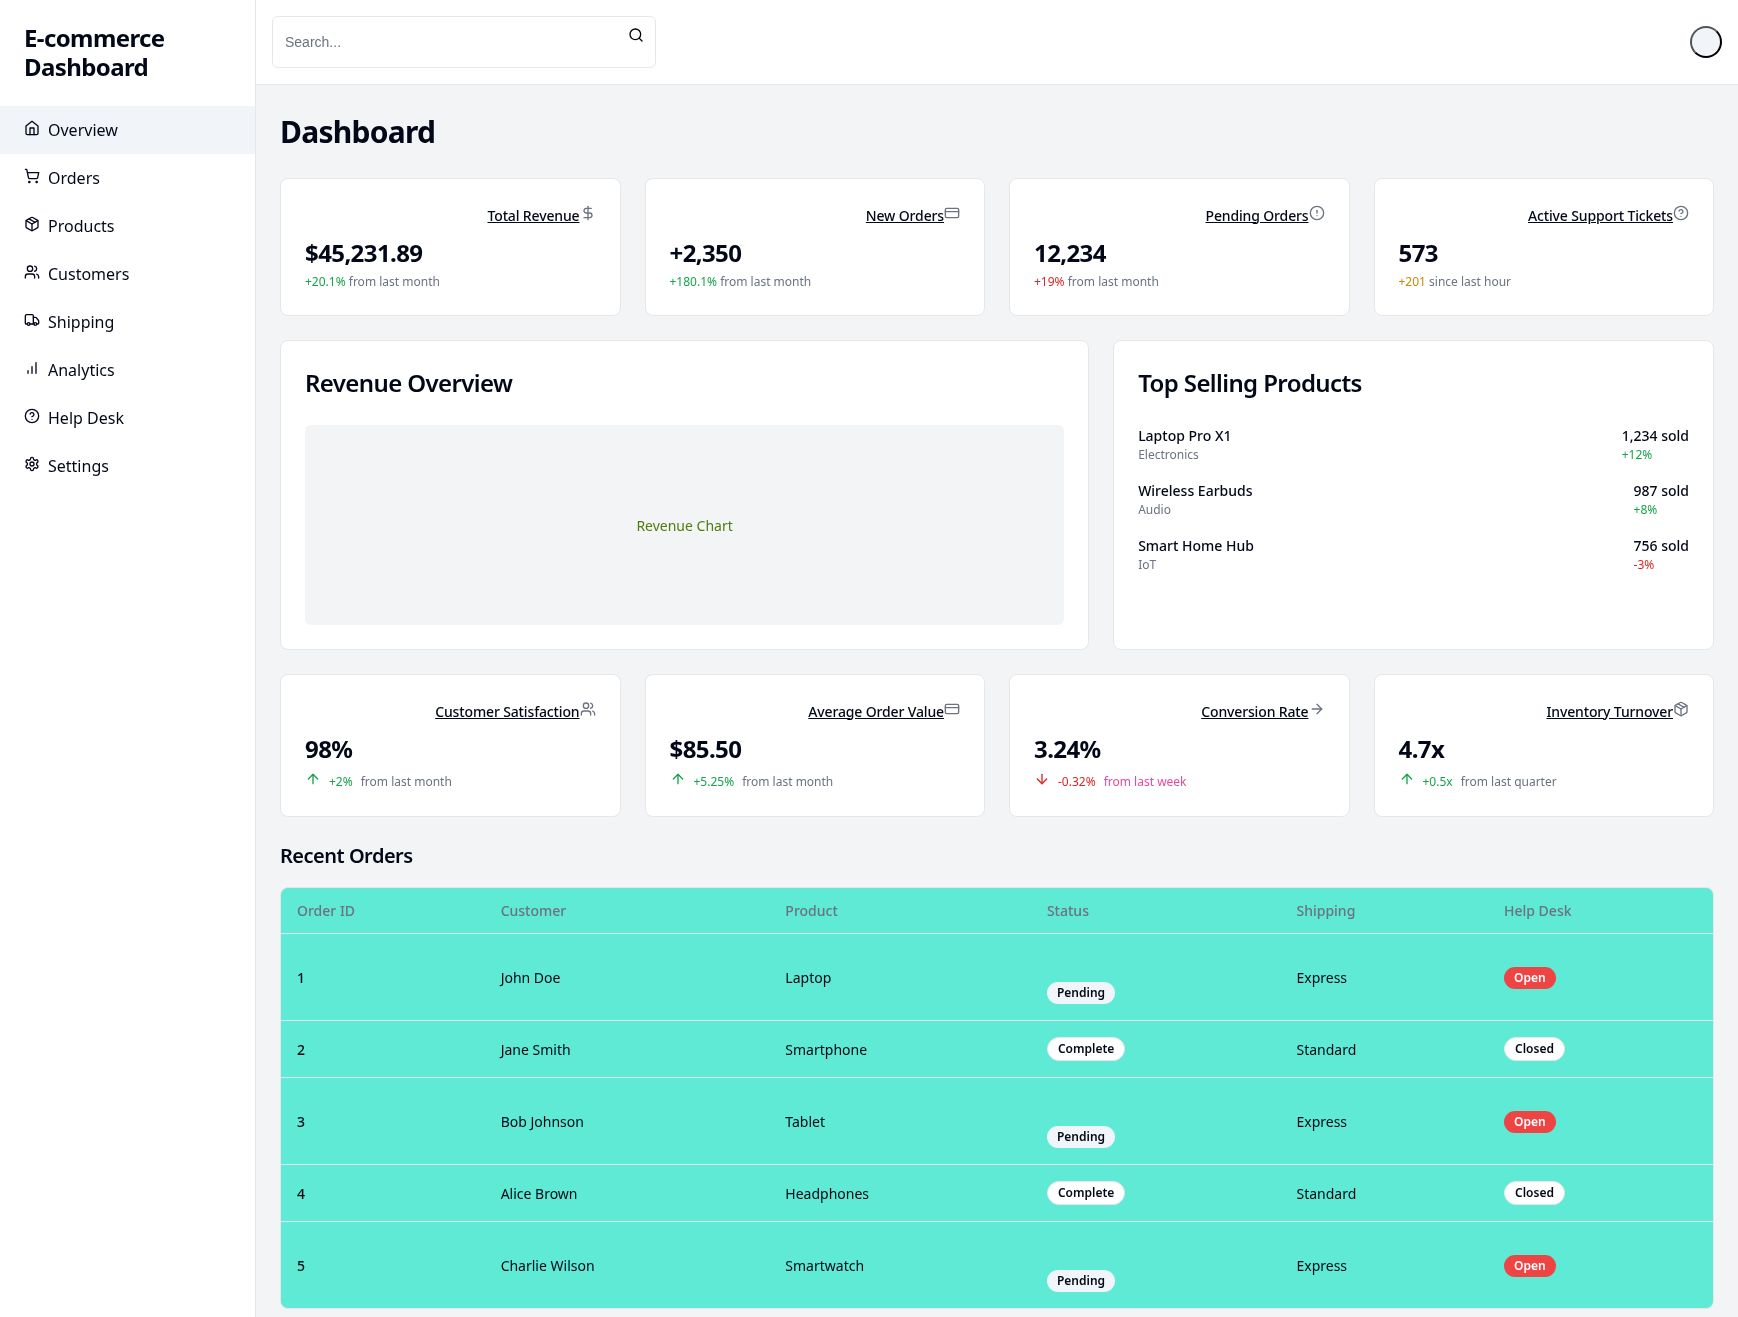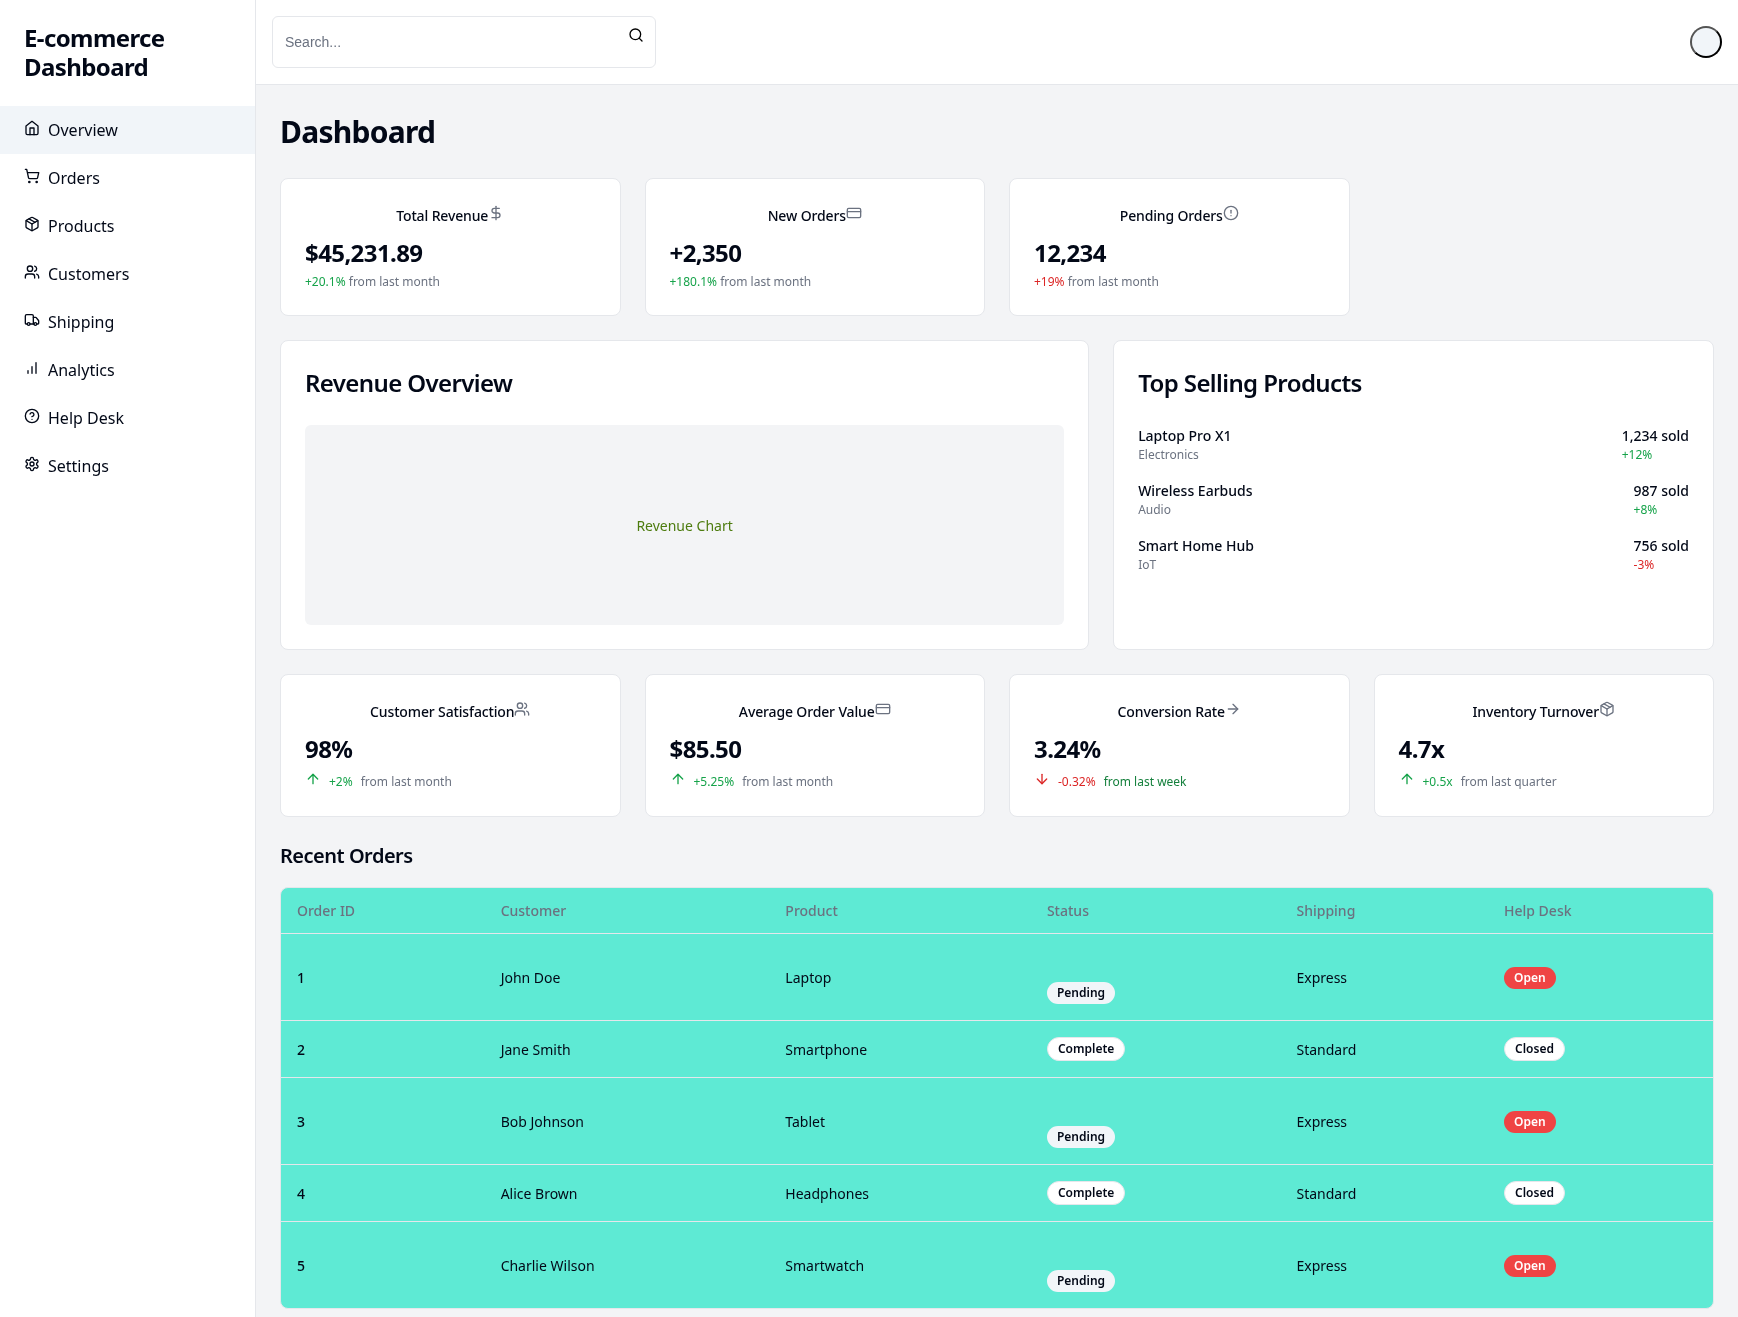--- a/index.html
+++ b/index.html
@@ -20,21 +20,21 @@
 .search-btn { position: absolute; right: 4px; top: 4px; width: 32px; height: 32px; display: flex; align-items: center; justify-content: center; border: none; background: transparent; cursor: pointer; border-radius: 6px; }
 .search-btn svg { width: 16px; height: 16px; }
 .topbar-spacer { flex: 1; }
 .avatar { width: 32px; height: 32px; border-radius: 50%; background: #f1f5f9; }
 .content { padding: 24px; background: #f3f4f6; flex: 1; }
 .content > * + * { margin-top: 24px; }
 .page-title { font-size: 30px; font-weight: 700; letter-spacing: -0.025em; }
 .grid4 { display: grid; grid-template-columns: repeat(4, 1fr); gap: 24px; }
 .grid7 { display: grid; grid-template-columns: repeat(7, 1fr); gap: 24px; }
 .card { background: #fff; border: 1px solid #e5e7eb; border-radius: 8px; padding: 24px; }
-.card-head { display: flex; align-items: center; justify-content: center; margin-bottom: 8px; }
+.card-head { display: flex; align-items: center; justify-content: flex-end; margin-bottom: 8px; text-decoration: underline; }
 .card-head-title { font-size: 14px; font-weight: 500; letter-spacing: -0.01em; }
 .card-head svg { width: 16px; height: 16px; color: #6b7280; }
 .card-value { font-size: 24px; font-weight: 700; letter-spacing: -0.025em; }
 .card-sub { font-size: 12px; color: #6b7280; margin-top: 2px; }
 .green { color: #16a34a; }
 .red { color: #dc2626; }
 .yellow { color: #ca8a04; }
 .section-title { font-size: 24px; font-weight: 600; letter-spacing: -0.025em; margin-bottom: 24px; }
 .chart-placeholder { height: 200px; background: #f3f4f6; border-radius: 6px; display: flex; align-items: center; justify-content: center; color: #4d7c0f; font-size: 14px; margin-top: 24px; }
 .products { display: flex; flex-direction: column; gap: 16px; margin-top: 24px; }
@@ -185,20 +185,32 @@
               <span class="card-head-title">Pending Orders</span>
               <span><svg viewBox="0 0 24 24" fill="none" stroke="currentColor" stroke-width="2" stroke-linecap="round" stroke-linejoin="round">
                   <circle cx="12" cy="12" r="10"></circle>
                   <line x1="12" x2="12" y1="8" y2="12"></line>
                   <line x1="12" x2="12.01" y1="16" y2="16"></line>
                 </svg></span>
             </div>
             <div class="card-value">12,234</div>
             <p class="card-sub"><span class="red">+19%</span> from last month</p>
           </div>
+          <div class="card">
+            <div class="card-head">
+              <span class="card-head-title">Active Support Tickets</span>
+              <span><svg viewBox="0 0 24 24" fill="none" stroke="currentColor" stroke-width="2" stroke-linecap="round" stroke-linejoin="round">
+                  <circle cx="12" cy="12" r="10"></circle>
+                  <path d="M9.09 9a3 3 0 0 1 5.83 1c0 2-3 3-3 3"></path>
+                  <path d="M12 17h.01"></path>
+                </svg></span>
+            </div>
+            <div class="card-value">573</div>
+            <p class="card-sub"><span class="yellow">+201</span> since last hour</p>
+          </div>
         </div>
 
       <div class="grid7">
         <div class="card col4">
           <h2 class="section-title">Revenue Overview</h2>
           <div class="chart-placeholder">Revenue Chart</div>
         </div>
         <div class="card col3">
           <h2 class="section-title">Top Selling Products</h2>
           <div class="products" id="top-products">
@@ -283,21 +295,21 @@
                   <path d="m12 5 7 7-7 7"></path>
                 </svg></span>
             </div>
             <div class="card-value">3.24%</div>
             <div class="sub-row">
               <span class="red"><svg viewBox="0 0 24 24" fill="none" stroke="currentColor" stroke-width="2" stroke-linecap="round" stroke-linejoin="round">
                   <path d="M12 5v14"></path>
                   <path d="m19 12-7 7-7-7"></path>
                 </svg></span>
               <span class="red">-0.32%</span>
-              <span style="color:#15803d">from last week</span>
+              <span style="color:#ec4899">from last week</span>
             </div>
           </div>
           <div class="card">
             <div class="card-head">
               <span class="card-head-title">Inventory Turnover</span>
               <span><svg viewBox="0 0 24 24" fill="none" stroke="currentColor" stroke-width="2" stroke-linecap="round" stroke-linejoin="round">
                   <path d="m7.5 4.27 9 5.15"></path>
                   <path d="M21 8a2 2 0 0 0-1-1.73l-7-4a2 2 0 0 0-2 0l-7 4A2 2 0 0 0 3 8v8a2 2 0 0 0 1 1.73l7 4a2 2 0 0 0 2 0l7-4A2 2 0 0 0 21 16Z"></path>
                   <path d="m3.3 7 8.7 5 8.7-5"></path>
                   <path d="M12 22V12"></path>

